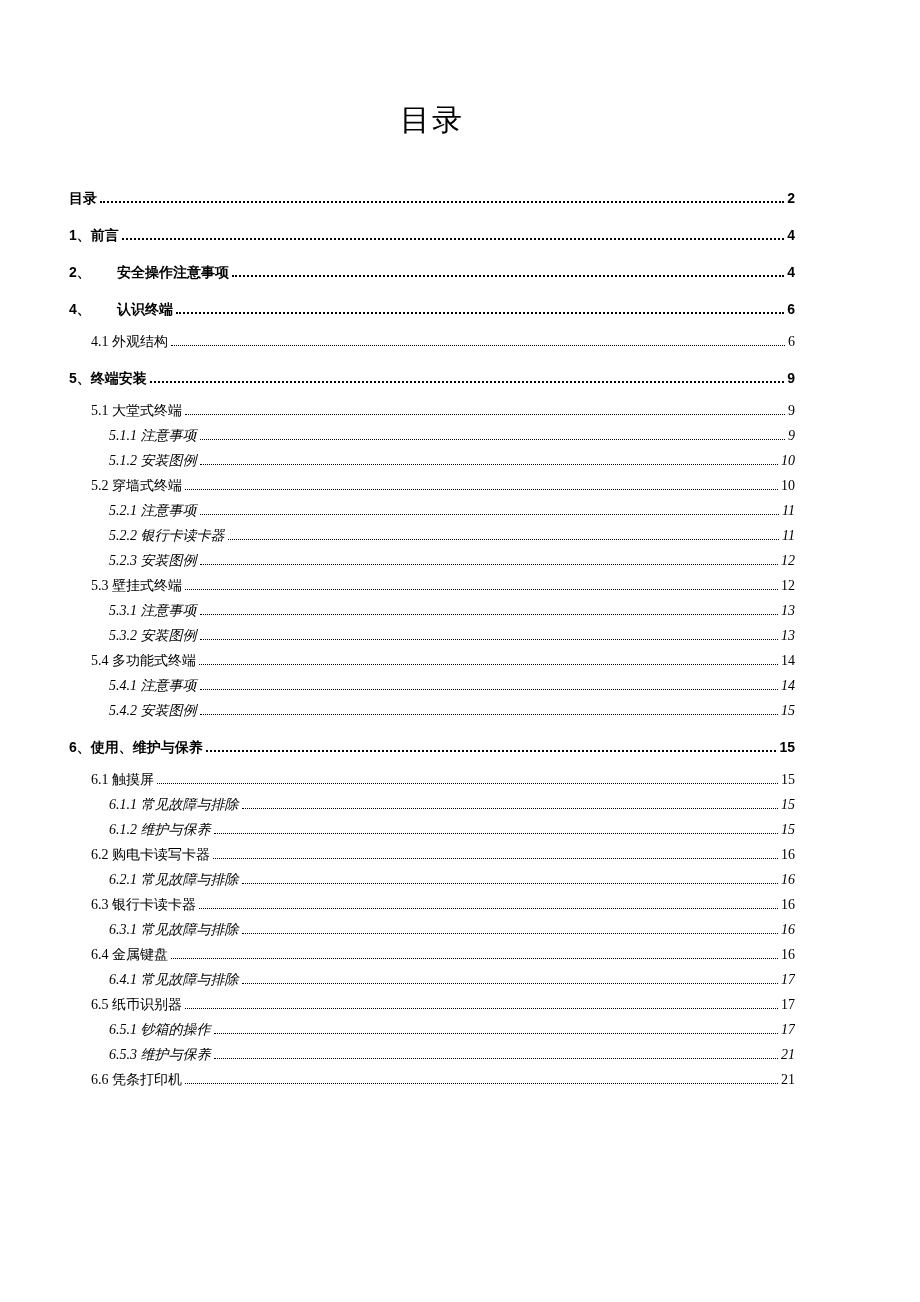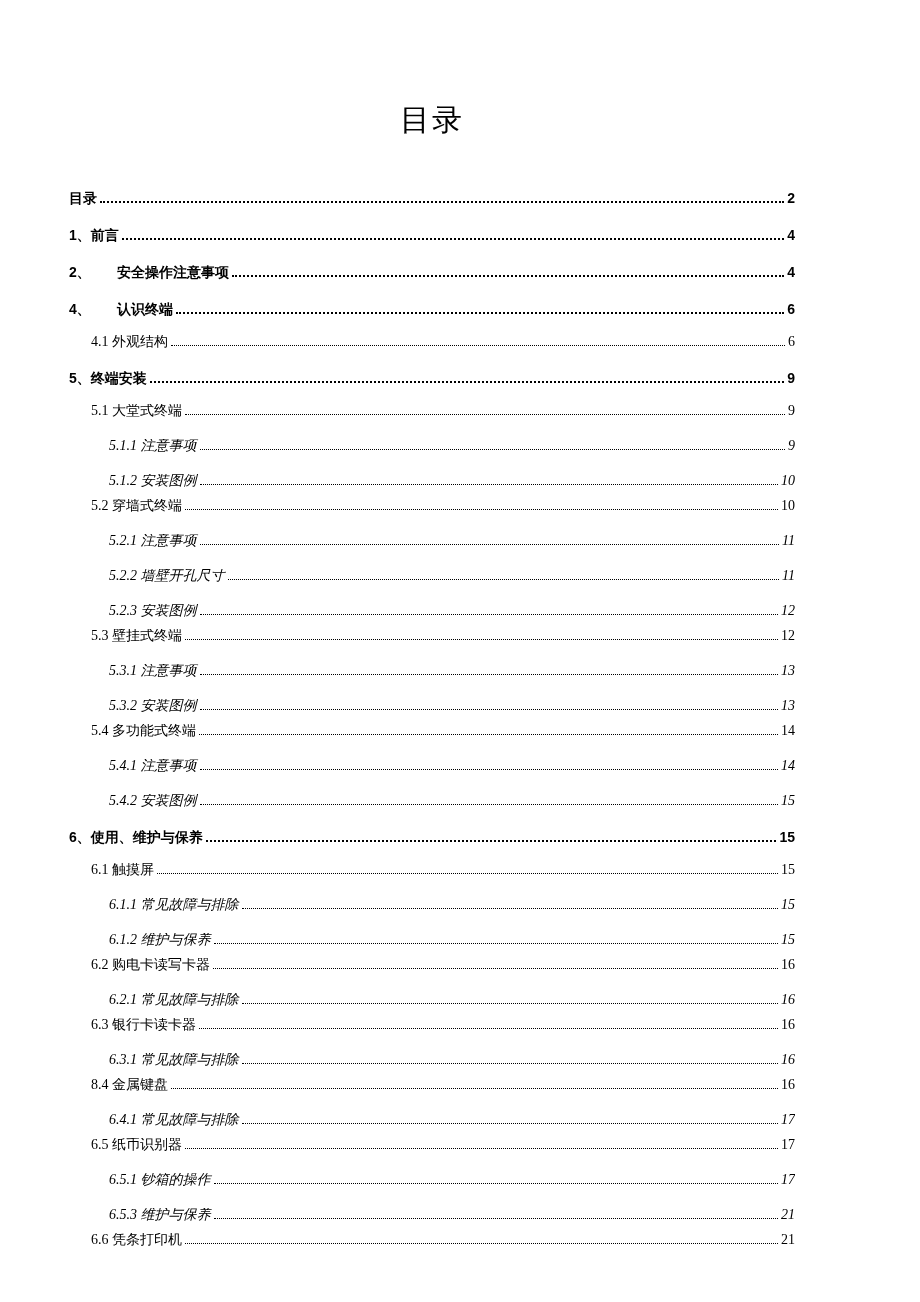--- a/index.html
+++ b/index.html
@@ -58,21 +58,21 @@
 
   
   .l2 {
     padding-left: 22px;
     margin-top: 11px;
     font-family: "SimSun", "宋体", serif;
   }
   
   .l3 {
     padding-left: 40px;
-    margin-top: 21px;
+    margin-top: 11px;
     font-style: italic;
     font-family: "SimSun", "宋体", serif;
   }
   .l3 .pg { font-style: italic; }
 
   .group-gap { margin-top: 18px; }
 </style>
 </head>
 <body>
 
@@ -128,21 +128,21 @@
         <span class="label">5.2 穿墙式终端</span>
         <span class="dots"></span>
         <span class="pg">10</span>
       </div>
       <div class="toc-row l3">
         <span class="label">5.2.1 注意事项</span>
         <span class="dots"></span>
         <span class="pg">11</span>
       </div>
       <div class="toc-row l3">
-        <span class="label">5.2.2 墙壁开孔尺寸</span>
+        <span class="label">5.2.2 银行卡读卡器</span>
         <span class="dots"></span>
         <span class="pg">11</span>
       </div>
       <div class="toc-row l3">
         <span class="label">5.2.3 安装图例</span>
         <span class="dots"></span>
         <span class="pg">12</span>
       </div>
       <div class="toc-row l2">
         <span class="label">5.3 壁挂式终端</span>
@@ -208,21 +208,21 @@
         <span class="label">6.3 银行卡读卡器</span>
         <span class="dots"></span>
         <span class="pg">16</span>
       </div>
       <div class="toc-row l3">
         <span class="label">6.3.1 常见故障与排除</span>
         <span class="dots"></span>
         <span class="pg">16</span>
       </div>
       <div class="toc-row l2">
-        <span class="label">8.4 金属键盘</span>
+        <span class="label">6.4 金属键盘</span>
         <span class="dots"></span>
         <span class="pg">16</span>
       </div>
       <div class="toc-row l3">
         <span class="label">6.4.1 常见故障与排除</span>
         <span class="dots"></span>
         <span class="pg">17</span>
       </div>
       <div class="toc-row l2">
         <span class="label">6.5 纸币识别器</span>

